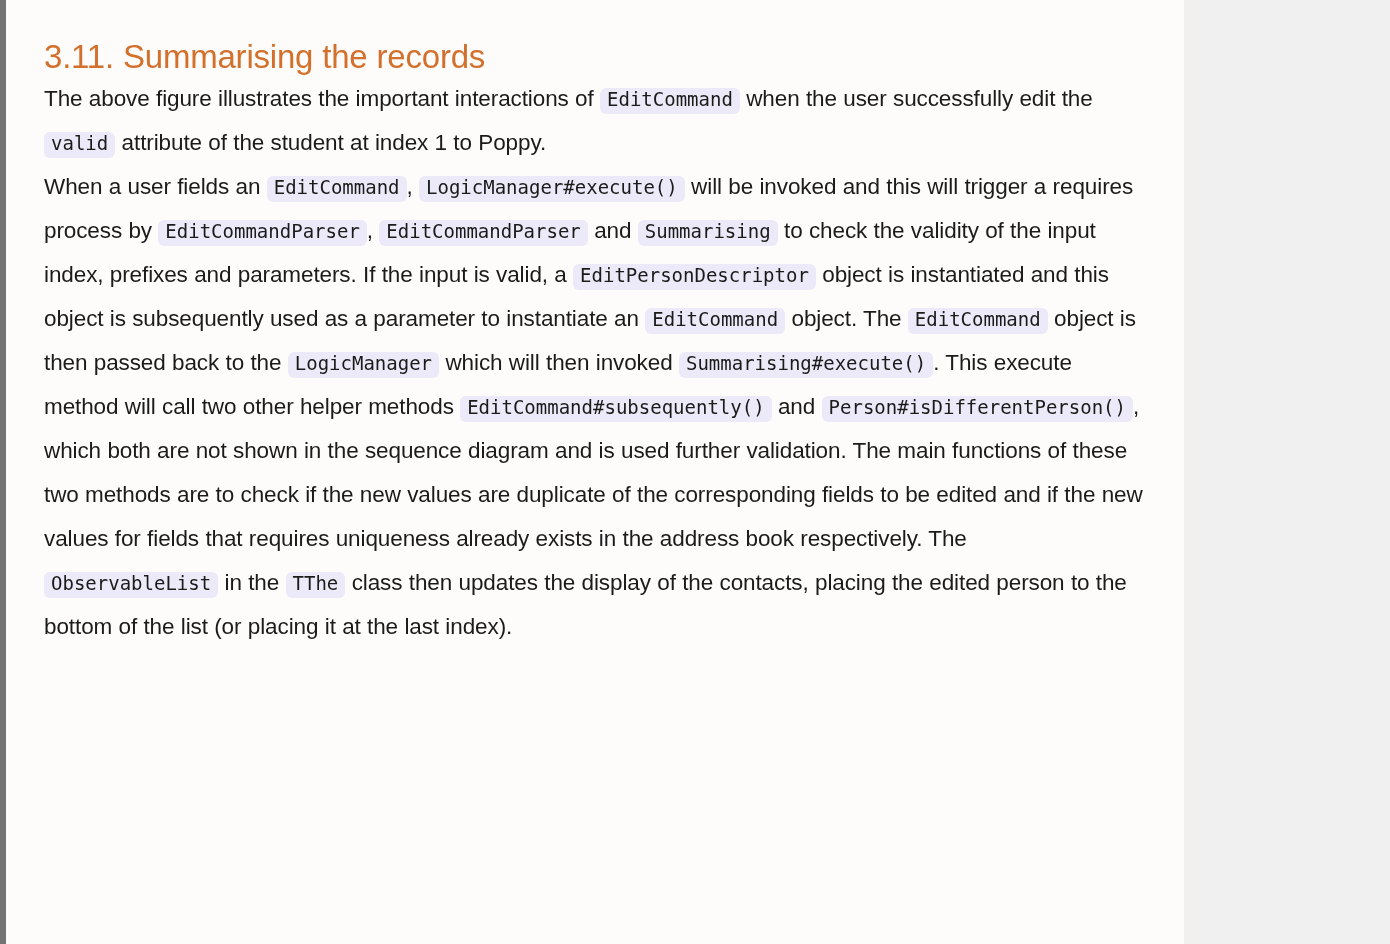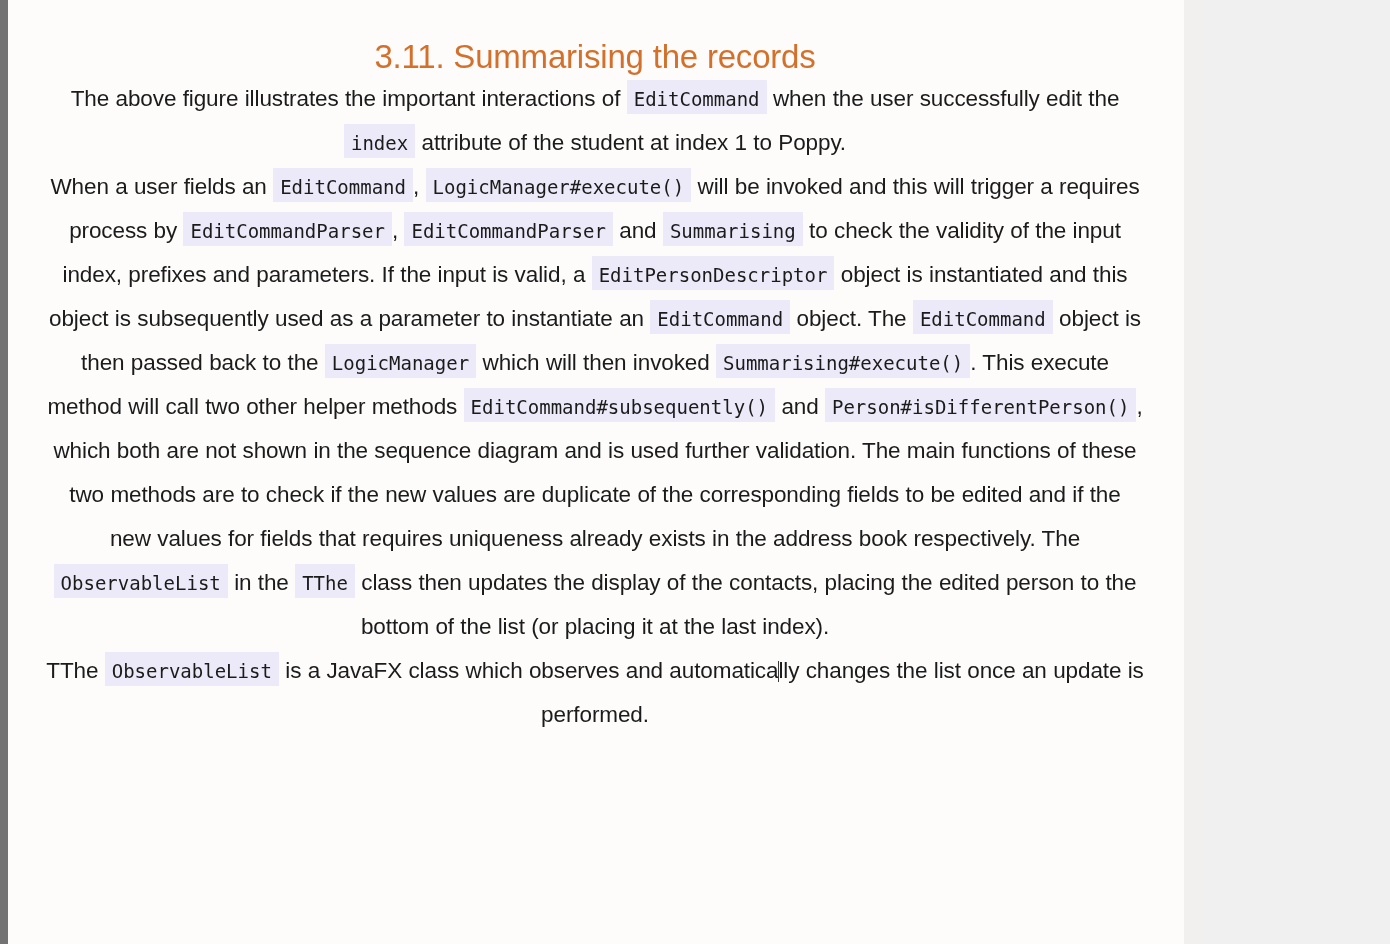--- a/index.html
+++ b/index.html
@@ -14,24 +14,23 @@
     overflow: hidden;
   }
   .page {
     position: absolute;
     left: 0;
     top: 0;
     width: 1202px;
     height: 944px;
     background: #fdfcfb;
     box-sizing: border-box;
-    border-left: 8px solid #737373;
+    border-left: 6px solid #737373;
     border-right: 18px solid #f1f0ef;
     overflow: hidden;
-    text-align: center;
   }
   .content {
     padding: 0px 40px 0 38px;
     box-sizing: border-box;
     width: 100%;
   }
   h2.section-title {
     color: #d2702c;
     font-weight: 400;
     font-size: 33px;
@@ -53,22 +52,22 @@
   }
   .p1 { margin-top: 30px; }
   .p2 { margin-top: 26px; }
   .p3 { margin-top: 26px; }
 
   code.code-span {
     font-family: "DejaVu Sans Mono", "Liberation Mono", monospace;
     background: #eceaf8;
     color: #1b1b1b;
     font-size: 19px;
-    padding: 8px 7px 4px 7px;
-    border-radius: 0;
+    padding: 0 7px 4px 7px;
+    border-radius: 6px;
     white-space: nowrap;
     line-height: 1;
     letter-spacing: 0px;
   }
   .caret {
     display: inline-block;
     width: 1px;
     height: 21px;
     background: #3a3a3a;
     vertical-align: -4px;
@@ -81,21 +80,21 @@
 
 <div class="page">
   <div class="content">
 
     <h2 class="section-title">3.11. Summarising the records</h2>
 
     <p class="para p1">
       <span>The above figure illustrates the important interactions of</span>
       <code class="code-span">EditCommand</code>
       <span>when the user successfully edit the</span>
-      <code class="code-span">index</code>
+      <code class="code-span">valid</code>
       <span>attribute of the student at index 1 to Poppy.</span>
     </p>
 
     <p class="para p2">
       <span>When a user fields an</span>
       <code class="code-span">EditCommand</code><span>,</span>
       <code class="code-span">LogicManager#execute()</code>
       <span>will be invoked and this will trigger a requires process by</span>
       <code class="code-span">EditCommandParser</code><span>,</span>
       <code class="code-span">EditCommandParser</code>
@@ -113,20 +112,15 @@
       <code class="code-span">Summarising#execute()</code><span>. This execute method will call two other helper methods</span>
       <code class="code-span">EditCommand#subsequently()</code>
       <span>and</span>
       <code class="code-span">Person#isDifferentPerson()</code><span>, which both are not shown in the sequence diagram and is used further validation. The main functions of these two methods are to check if the new values are duplicate of the corresponding fields to be edited and if the new values for fields that requires uniqueness already exists in the address book respectively. The</span>
       <code class="code-span">ObservableList</code>
       <span>in the</span>
       <code class="code-span">TThe</code>
       <span>class then updates the display of the contacts, placing the edited person to the bottom of the list (or placing it at the last index).</span>
     </p>
 
-    <p class="para p3">
-      <span>TThe</span>
-      <code class="code-span">ObservableList</code>
-      <span class="nb">is a JavaFX class which observes and automatica</span><span class="caret"></span><span>lly changes the list once an update is performed.</span>
-    </p>
 
   </div>
 </div>
 
 </body></html>

